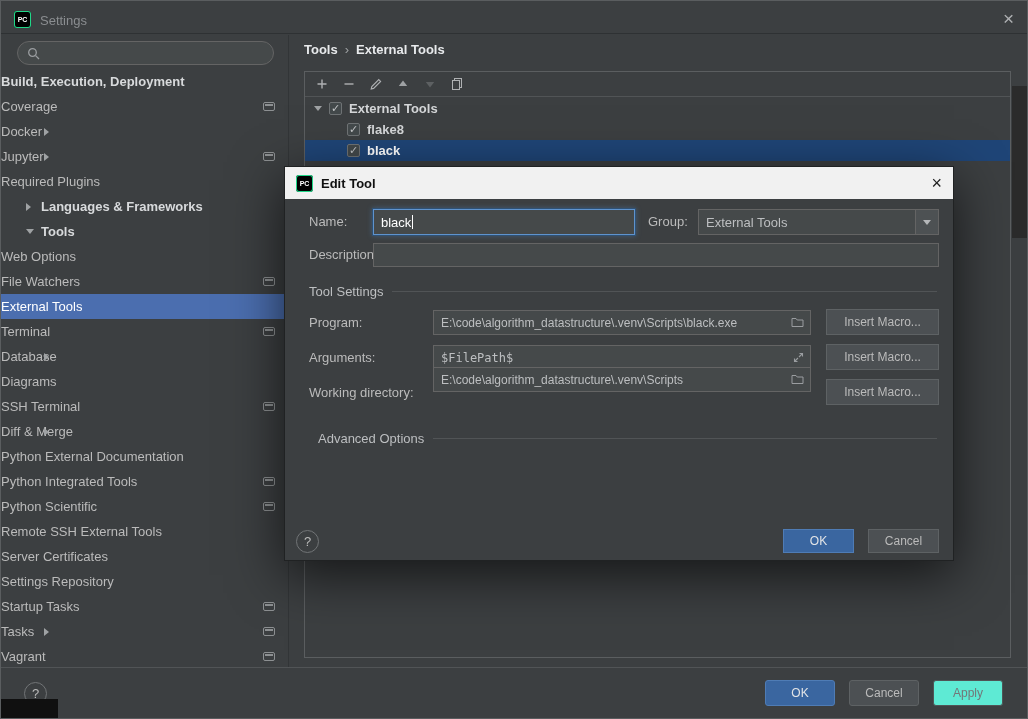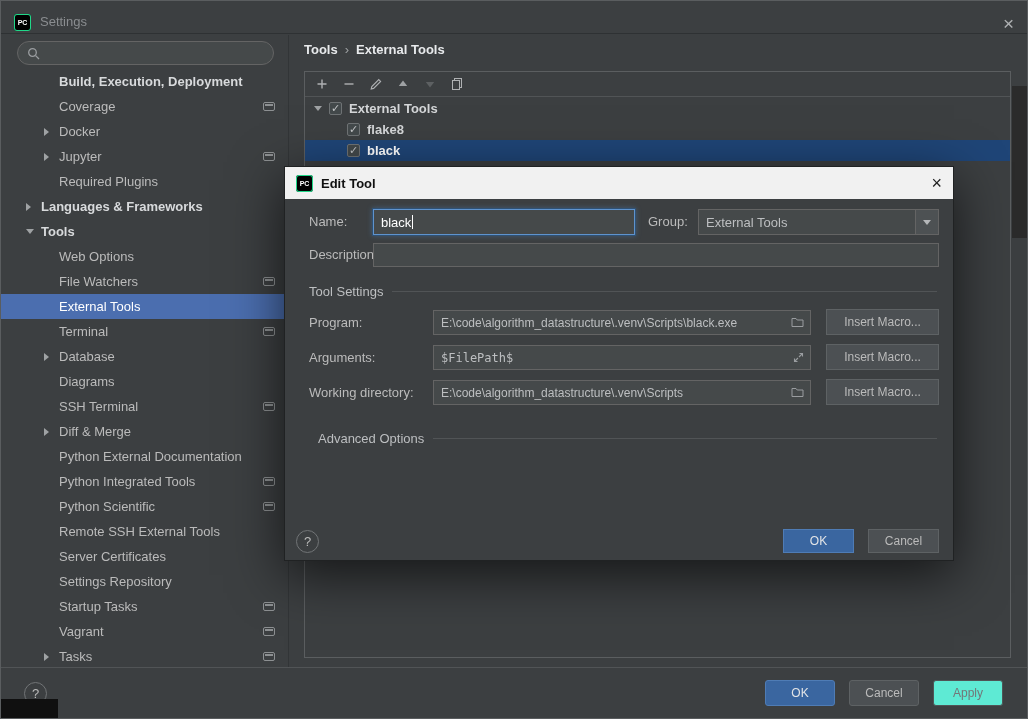--- a/index.html
+++ b/index.html
@@ -1,38 +1,38 @@
 <!DOCTYPE html>
 <html><head>
 <meta charset="utf-8">
 <style>
   html,body{margin:0;padding:0}
   body{width:1028px;height:719px;position:relative;overflow:hidden;background:#2b2b2b;
        font-family:"Liberation Sans",sans-serif;font-size:13px;color:#bbbbbb}
   .window{position:absolute;inset:0;background:#3c3f41;border:1px solid #5a5d5f;box-sizing:border-box}
 
   
-  .titlebar{position:absolute;top:0;left:0;right:0;height:33px;display:flex;align-items:flex-start;gap:9px;
-            padding:13px 13px;border-bottom:1px solid #2e3133;box-sizing:border-box}
+  .titlebar{position:absolute;top:0;left:0;right:0;height:33px;display:flex;align-items:flex-end;gap:9px;
+            padding:5px 13px;border-bottom:1px solid #2e3133;box-sizing:border-box}
   .pc-logo{width:17px;height:17px;border-radius:3px;background:#000;color:#fff;font-size:7px;font-weight:bold;
            display:flex;align-items:center;justify-content:center;box-shadow:inset 0 0 0 1px #21d789;flex:none}
   .win-title{color:#8a8d90}
   .close-x{margin-left:auto;color:#aeb0b2;font-size:19px;line-height:19px}
 
   
   .sidebar{position:absolute;top:34px;left:0;width:288px;bottom:51px;border-right:1px solid #323537;box-sizing:border-box}
   .searchbox{position:absolute;top:6px;left:16px;width:257px;height:24px;background:#45494a;border:1px solid #646464;
              border-radius:12px;display:flex;align-items:center;padding:0 9px;gap:6px;box-sizing:border-box}
   .sidebar-tree{position:absolute;top:34px;left:0;right:0;bottom:0;overflow:hidden}
   .srow{height:25px;display:flex;align-items:center;position:relative;color:#bbbbbb;box-sizing:border-box}
   .srow.bold .slabel{font-weight:bold;color:#d8dadc}
   .srow.sel{background:#4b6eaf}
   .srow.sel .slabel{color:#ffffff}
   .srow.lv0{padding-left:40px}
-  .srow.lv1{padding-left:58px}
+  .srow.lv1{}
   .tri{width:0;height:0;display:inline-block}
   .tri-right{border-left:5px solid #9fa2a4;border-top:4px solid transparent;border-bottom:4px solid transparent}
   .tri-down{border-top:5px solid #9fa2a4;border-left:4px solid transparent;border-right:4px solid transparent}
   .srow>.tri{position:absolute}
   .lv0>.tri{left:25px}
   .lv1>.tri{left:43px}
   .mon-icon{position:absolute;right:13px;top:8px;width:12px;height:9px;border:1px solid #8d9092;border-radius:2px;box-sizing:border-box}
   .mon-icon::after{content:"";position:absolute;left:1px;right:1px;top:1px;height:2px;background:#8d9092}
 
   
@@ -182,26 +182,26 @@
           <span class="slabel">Server Certificates</span>
         </div>
         <div class="srow lv1">
           <span class="slabel">Settings Repository</span>
         </div>
         <div class="srow lv1">
           <span class="slabel">Startup Tasks</span>
           <span class="mon-icon"></span>
         </div>
         <div class="srow lv1">
+          <span class="tri tri-right"></span>
+          <span class="slabel">Tasks</span>
+          <span class="mon-icon"></span>
+        </div>
+        <div class="srow lv1">
           <span class="slabel">Vagrant</span>
-          <span class="mon-icon"></span>
-        </div>
-        <div class="srow lv1">
-          <span class="tri tri-right"></span>
-          <span class="slabel">Tasks</span>
           <span class="mon-icon"></span>
         </div>
       </div>
   </div>
 
   <div class="content">
     <div class="breadcrumb">
       <span>Tools</span>
       <span class="bsep">›</span>
       <span>External Tools</span>
@@ -318,21 +318,21 @@
         <span class="mono">$FilePath$</span>
         <span class="fold-icon">
           <svg width="11" height="11" viewBox="0 0 11 11">
               <path d="M6.5 1.5h3v3M9.5 1.5L6 5M4.5 9.5h-3v-3M1.5 9.5L5 6" stroke="#9a9da0" stroke-width="1.1" fill="none"></path>
             </svg>
         </span>
       </div>
       <button class="dbtn" style="left:541px;top:145px;width:113px;height:26px">Insert Macro...</button>
 
       <span class="dlabel" style="left:24px;top:181px;height:25px;line-height:25px">Working directory:</span>
-      <div class="dinput" style="left:148px;top:181px;width:378px;height:25px;padding-right:24px">
+      <div class="dinput" style="left:148px;top:168px;width:378px;height:25px;padding-right:24px">
         <span>E:\code\algorithm_datastructure\.venv\Scripts</span>
         <span class="fold-icon">
           <svg width="13" height="11" viewBox="0 0 13 11">
               <path d="M1 1.5h4l1.2 1.5H12v6.5H1z" fill="none" stroke="#9a9da0" stroke-width="1"></path>
             </svg>
         </span>
       </div>
       <button class="dbtn" style="left:541px;top:180px;width:113px;height:26px">Insert Macro...</button>
 
       <div class="dsep" style="left:24px;top:232px;right:16px">

